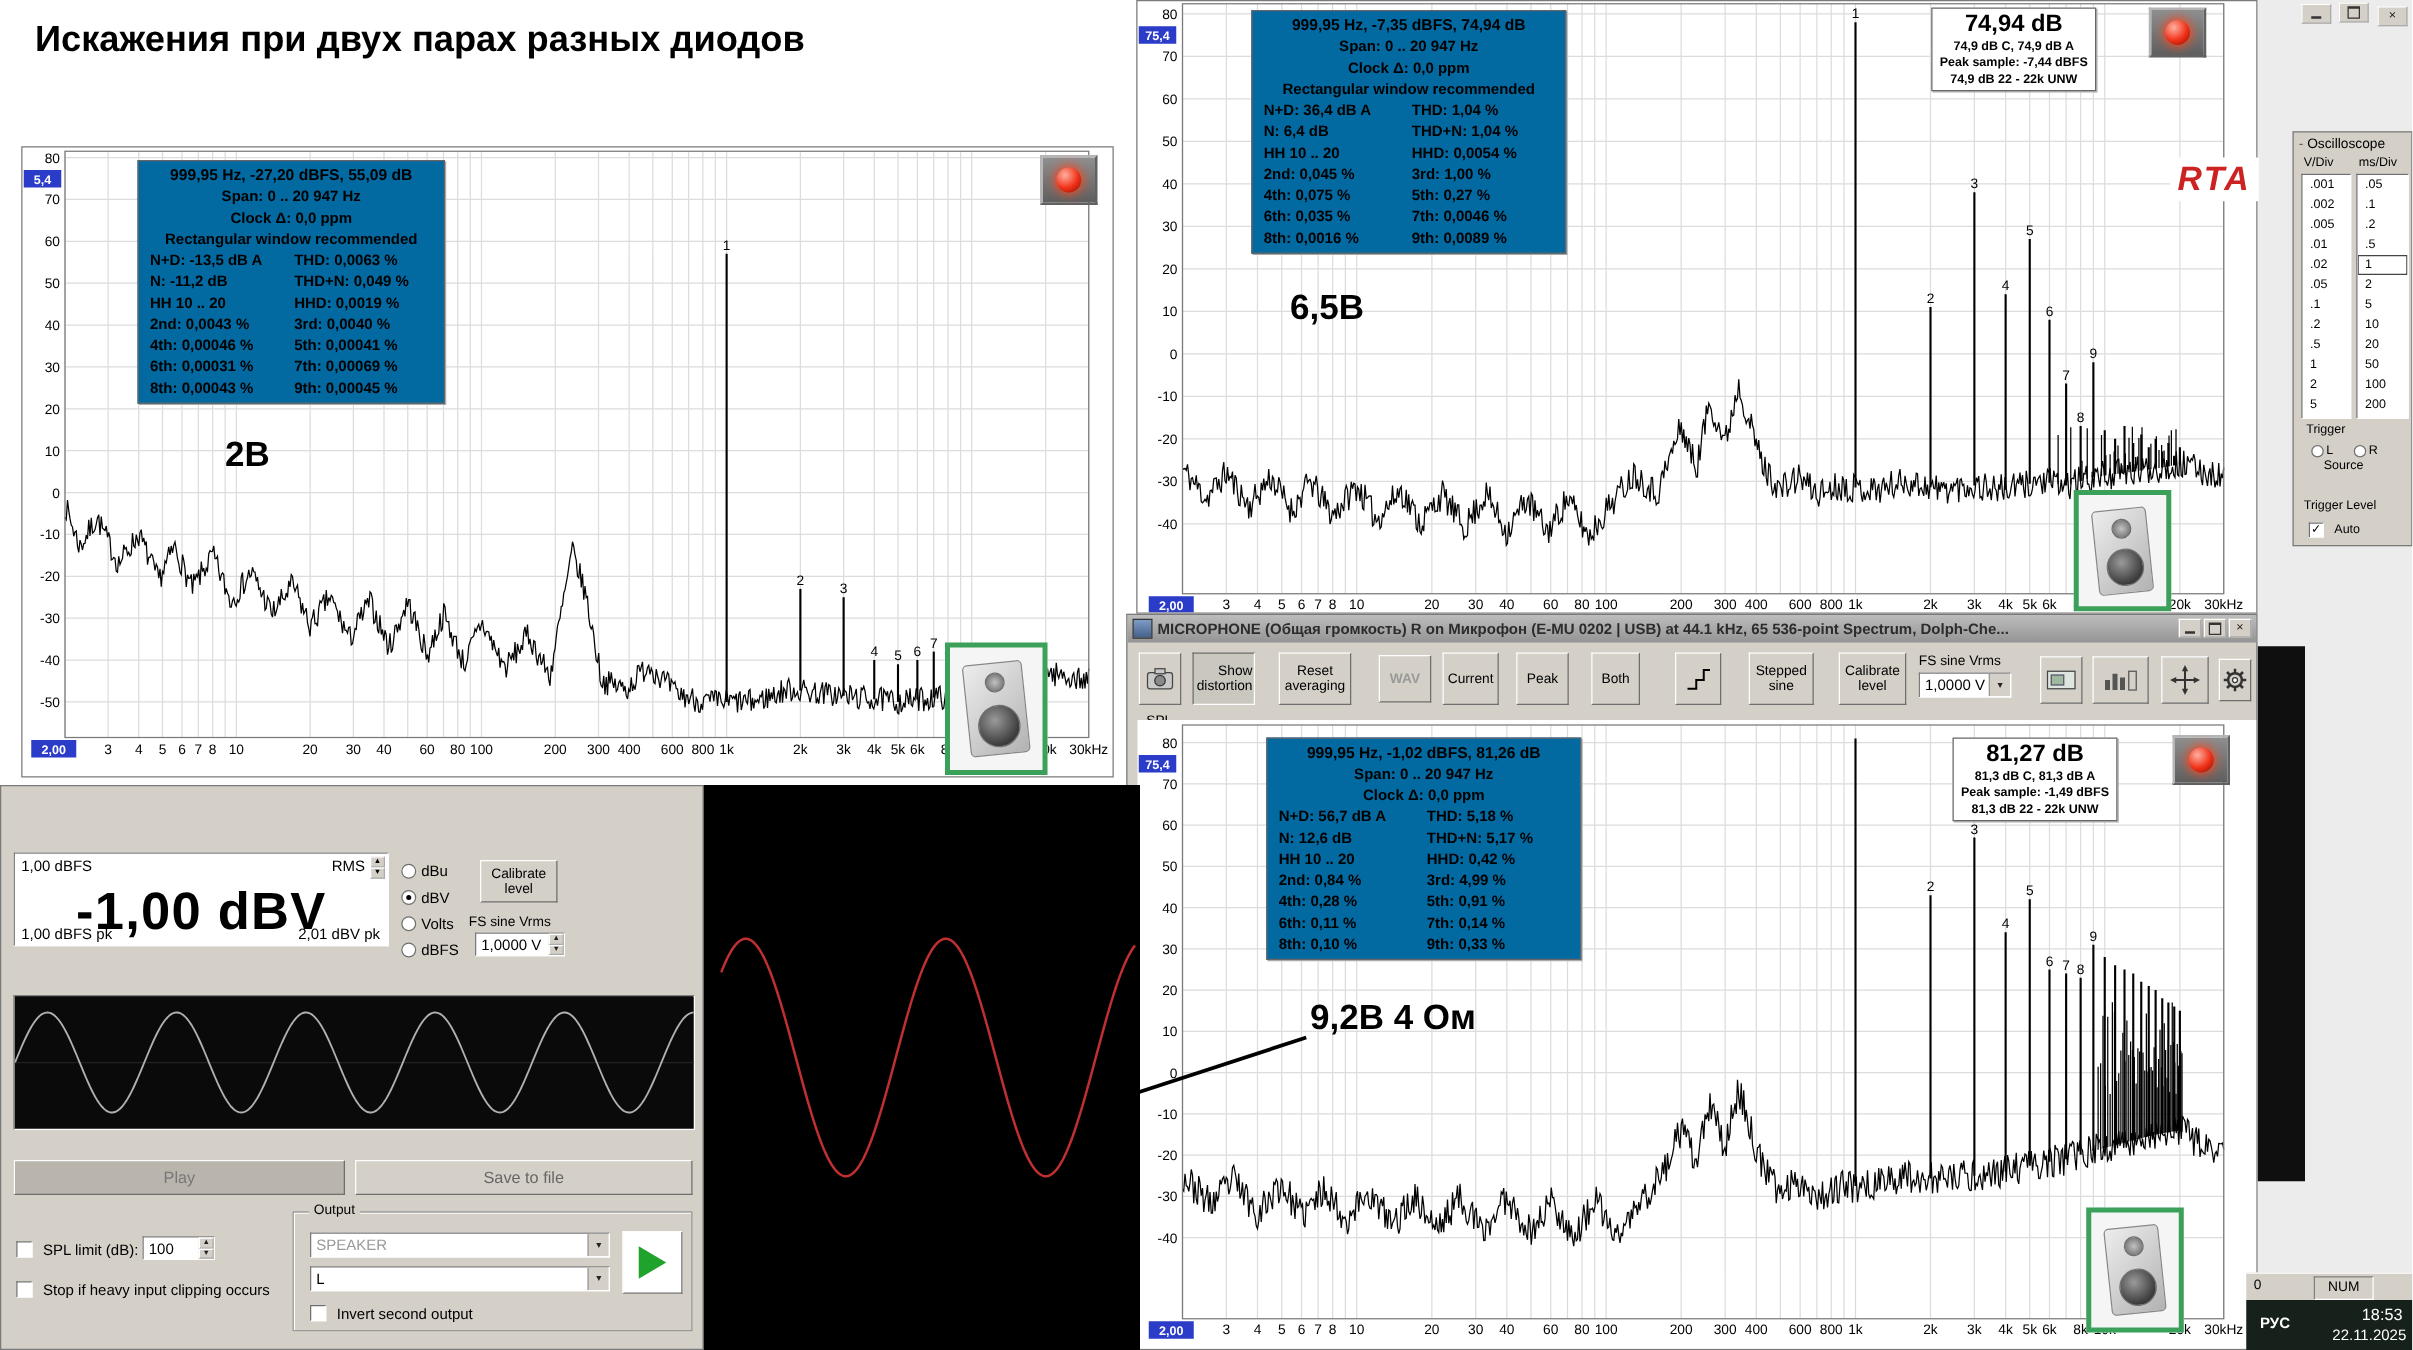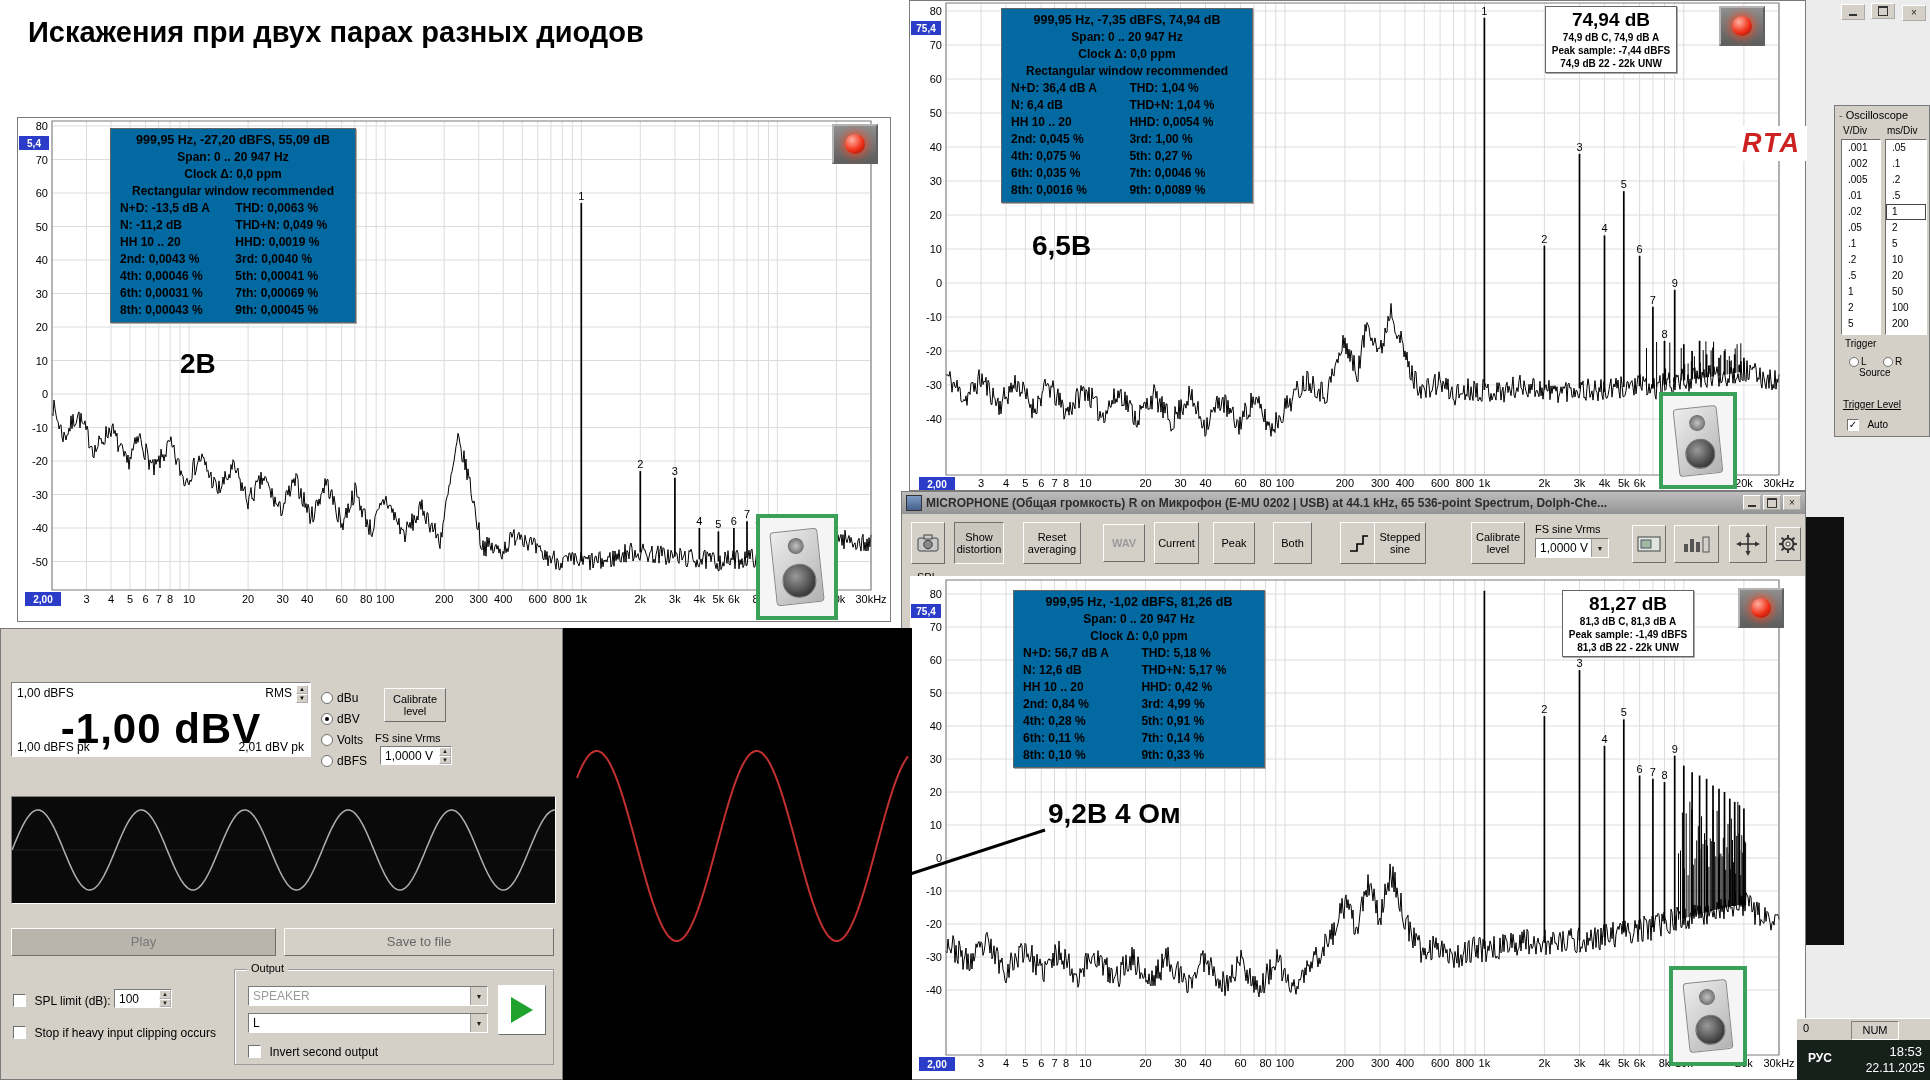--- a/index.html
+++ b/index.html
@@ -25,21 +25,21 @@
   .spk-cab{width:46px;height:72px;background:linear-gradient(135deg,#ededed,#b2b2b2);border:1px solid #878787;border-radius:4px;position:relative;transform:rotate(-6deg);}
   .spk-woofer{position:absolute;left:50%;bottom:5px;width:32px;height:32px;margin-left:-16px;border-radius:50%;background:radial-gradient(circle at 40% 35%,#9a9a9a,#3c3c3c 70%);border:1px solid #707070;}
   .spk-tweeter{position:absolute;left:50%;top:7px;width:14px;height:14px;margin-left:-7px;border-radius:50%;background:radial-gradient(#c2c2c2,#5f5f5f);border:1px solid #707070;}
   .titlebar{position:absolute;left:0;top:0;right:0;height:22px;background:linear-gradient(#bdbdbd,#949494);display:flex;align-items:center;padding:0 4px;font-size:12px;font-weight:bold;color:#2c2c2c;box-sizing:border-box;}
   .titletext{white-space:nowrap;overflow:hidden;margin-left:4px;}
   .appicon{width:14px;height:14px;background:linear-gradient(#7d9cc4,#44608c);border:1px solid #333;flex:0 0 auto;}
   .wbtn{position:absolute;width:18px;height:15px;background:#d4d0c8;border:1px outset #fff;box-sizing:border-box;display:flex;align-items:center;justify-content:center;font-size:10px;line-height:10px;color:#222;}
   .wbtn .minglyph{width:8px;height:2px;background:#333;margin-top:7px;}
   .wbtn .maxglyph{width:8px;height:7px;border:1px solid #333;border-top-width:2px;}
   .tbtn{position:absolute;box-sizing:border-box;background:#d4d0c8;border-top:1px solid #fdfdfd;border-left:1px solid #fdfdfd;border-right:1px solid #6e6e6e;border-bottom:1px solid #6e6e6e;font-size:11px;line-height:12px;text-align:center;display:flex;align-items:center;justify-content:center;padding:1px;color:#000;}
-  .tbtn.pressed{border-top:1px solid #6e6e6e;border-left:1px solid #6e6e6e;border-right:1px solid #fdfdfd;border-bottom:1px solid #fdfdfd;background:#cac7bf;}
+  .tbtn.pressed{border-top:1px solid #6e6e6e;border-left:1px solid #6e6e6e;border-right:1px solid #fdfdfd;border-bottom:1px solid #fdfdfd;background:#cac7bf;text-align:right;}
   .dimtext{color:#9a9a9a;font-weight:bold;}
   .combo{position:absolute;background:#fff;border:1px solid;border-color:#7a7a7a #fff #fff #7a7a7a;font-size:12px;display:flex;align-items:center;padding-left:4px;box-sizing:border-box;overflow:hidden;}
   .combo .drop{margin-left:auto;width:16px;align-self:stretch;background:#d4d0c8;border-left:1px solid #9a9a9a;display:flex;align-items:center;justify-content:center;font-size:7px;color:#222;}
   .edit{position:absolute;background:#fff;border:1px solid;border-color:#7a7a7a #fff #fff #7a7a7a;font-size:12px;box-sizing:border-box;display:flex;align-items:center;}
   .spincol{margin-left:auto;width:12px;align-self:stretch;display:flex;flex-direction:column;}
   .spincol div{flex:1;background:#d4d0c8;border:1px outset #fff;font-size:6px;line-height:6px;text-align:center;color:#222;}
   .cb{width:13px;height:13px;background:#fff;border:1px solid;border-color:#707070 #fff #fff #707070;display:inline-block;box-sizing:border-box;font-size:11px;line-height:11px;text-align:center;vertical-align:middle;}
   .radio{width:12px;height:12px;border-radius:50%;background:#fff;border:1px solid #707070;display:inline-block;position:relative;vertical-align:middle;box-sizing:border-box;}
   .radio.sel::after{content:"";position:absolute;left:3px;top:3px;width:4px;height:4px;border-radius:50%;background:#000;}
   .rlabel{font-size:12px;margin-left:4px;vertical-align:middle;}
@@ -383,21 +383,21 @@
         <span>Peak</span>
       </div>
     <div class="tbtn" style="left:371px;top:30px;width:39px;height:42px;">
         <span>Both</span>
       </div>
     <div class="tbtn" style="left:438px;top:30px;width:37px;height:42px;">
       <svg class="icon-svg" width="22" height="22" viewBox="0 0 22 22">
         <polyline points="2,19 9,19 9,12 15,12 15,4 20,4" fill="none" stroke="#000" stroke-width="1.6"></polyline>
       </svg>
     </div>
-    <div class="tbtn" style="left:472px;top:30px;width:52px;height:42px;">
+    <div class="tbtn" style="left:497px;top:30px;width:52px;height:42px;">
         <span>Stepped sine</span>
       </div>
     <div class="tbtn" style="left:569px;top:30px;width:54px;height:42px;">
         <span>Calibrate level</span>
       </div>
     <div class="abs" style="left:633px;top:31px;font-size:11px;">FS sine Vrms</div>
     <div class="combo" style="left:633px;top:46px;width:74px;height:20px;">
       <span>1,0000 V</span>
       <span class="drop">▼</span>
     </div>
@@ -739,21 +739,21 @@
         <div class="lrow">10</div>
         <div class="lrow">20</div>
         <div class="lrow">50</div>
         <div class="lrow">100</div>
         <div class="lrow">200</div>
       </div>
     <div class="abs" style="left:10px;top:232px;font-size:10px;">Trigger</div>
     <div class="abs" style="left:14px;top:246px;"><span class="radio" style="width:10px;height:10px;"></span><span class="rlabel" style="font-size:10px;margin-left:2px;">L</span></div>
     <div class="abs" style="left:48px;top:246px;"><span class="radio" style="width:10px;height:10px;"></span><span class="rlabel" style="font-size:10px;margin-left:2px;">R</span></div>
     <div class="abs" style="left:24px;top:261px;font-size:10px;">Source</div>
-    <div class="abs" style="left:8px;top:293px;font-size:10px;text-decoration:underline;">Trigger Level</div>
+    <div class="abs" style="left:8px;top:293px;font-size:10px;">Trigger Level</div>
     <div class="abs" style="left:12px;top:309px;">
       <span class="cb" style="width:12px;height:12px;font-size:10px;line-height:10px;">✓</span>
       <span class="rlabel" style="font-size:10px;">Auto</span>
     </div>
   </div>
 
   <div class="abs" style="left:1841px;top:2px;z-index:12;">
     <div class="wbtn" style="position:static;display:inline-flex;width:24px;height:16px;">
         <span class="minglyph"></span>
       </div>

